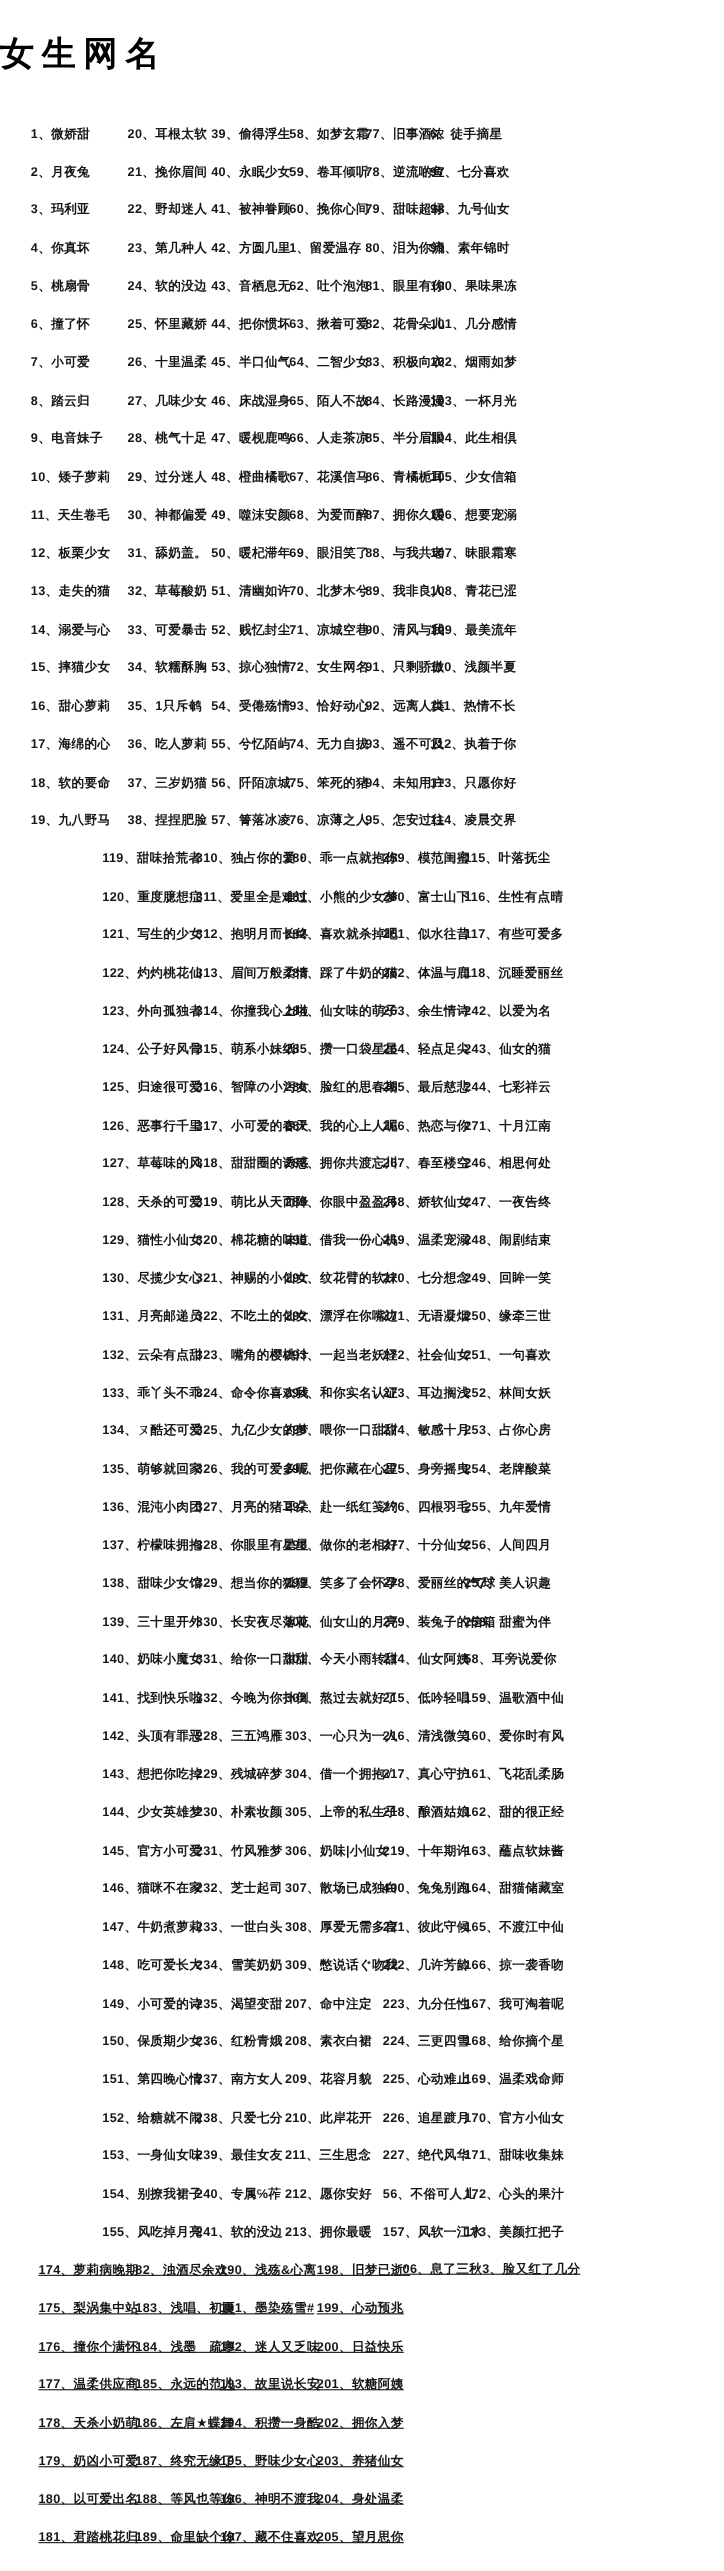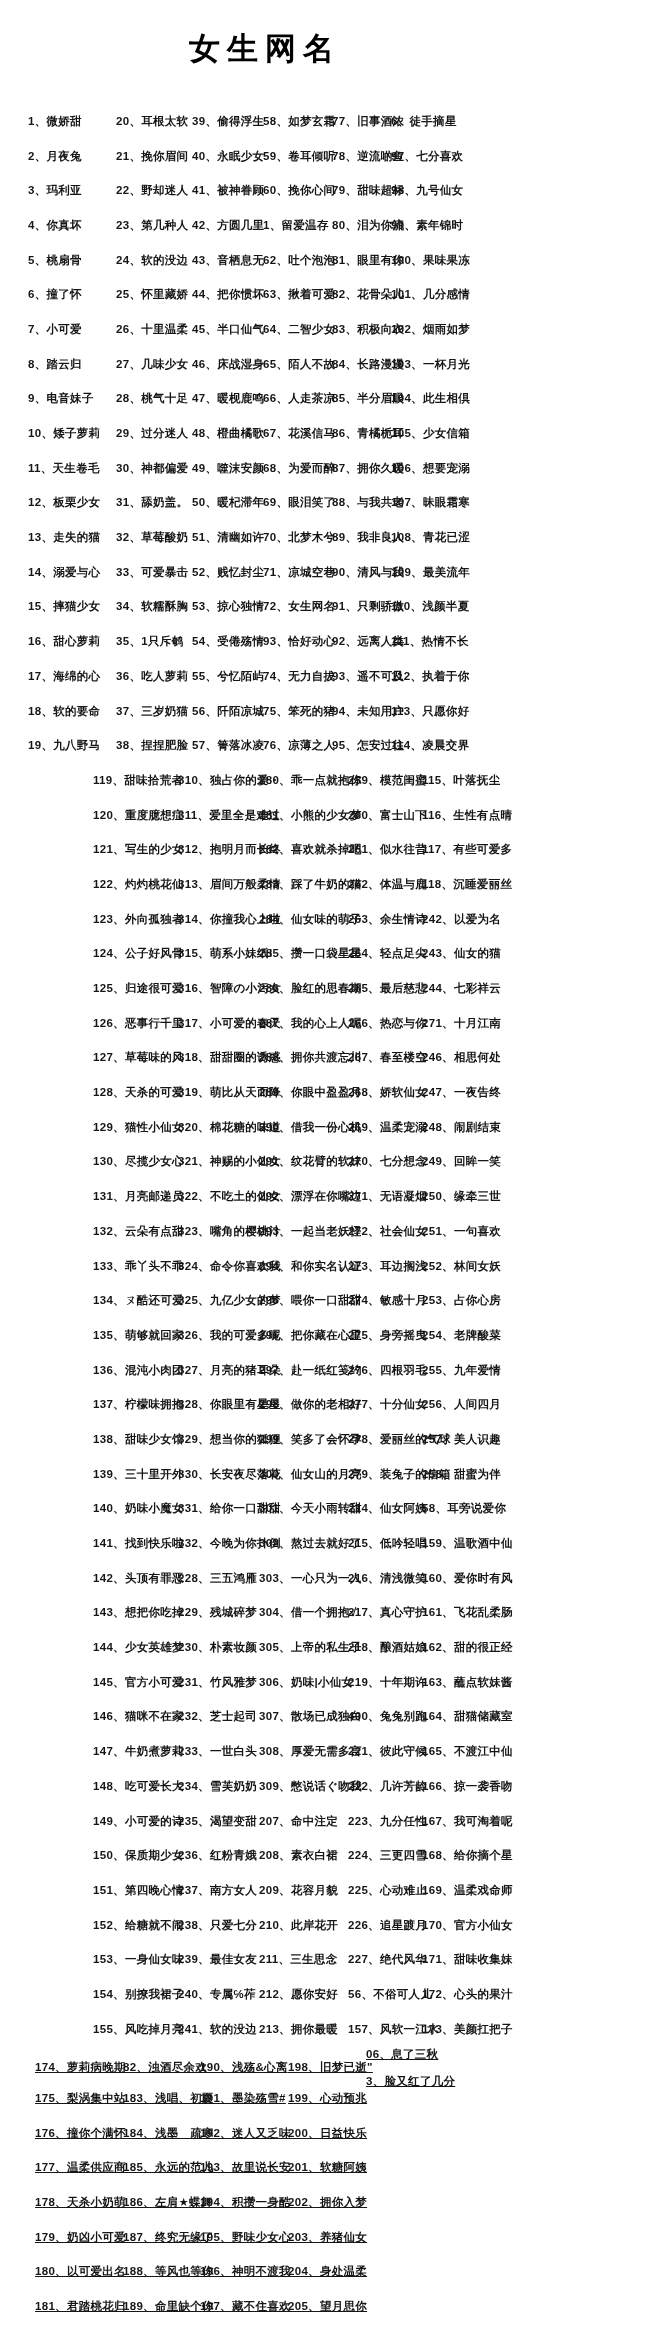--- a/index.html
+++ b/index.html
@@ -3,35 +3,35 @@
 <meta charset="utf-8">
 <style>
   html,body{margin:0;padding:0;background:#ffffff;}
   .page{
     width:658px;height:2337px;background:#fff;color:#141414;
     font-family:"Liberation Sans","DejaVu Sans",sans-serif;
     overflow:hidden;position:relative;
   }
   .title{
     width:530px;padding-top:28px;height:58px;
-    text-align:center;font-size:31px;font-weight:700;
+    text-align:left;font-size:31px;font-weight:700;
     font-family:"DejaVu Serif","Liberation Serif",serif;
     letter-spacing:7px;color:#000;
   }
   .list{padding-top:18px;}
   .row{
     height:34.7px;display:grid;align-items:center;
     font-size:11.5px;font-weight:700;letter-spacing:0.3px;
     white-space:nowrap;color:#161616;
   }
   .sec-a{grid-template-columns:88px 76px 71px 69px 59px auto;padding-left:28px;}
   .sec-b{grid-template-columns:85px 81px 89px 74px auto;padding-left:53px;margin-left:40px;}
   .sec-c{grid-template-columns:88px 77px 88px 78px auto;padding-left:35px;text-decoration:underline;}
   .cell{overflow:visible;}
-  .cell-stack{display:flex;flex-direction:column;line-height:15px;gap:12px;}
+  .cell-stack{display:flex;flex-direction:row;line-height:15px;}
 </style>
 </head>
 <body>
 
 <div class="page">
   <div class="title">女生网名</div>
   <div class="list" id="nickname-list">
       <div class="row sec-a">
         <span class="cell">1、微娇甜</span>
         <span class="cell">20、耳根太软</span>

